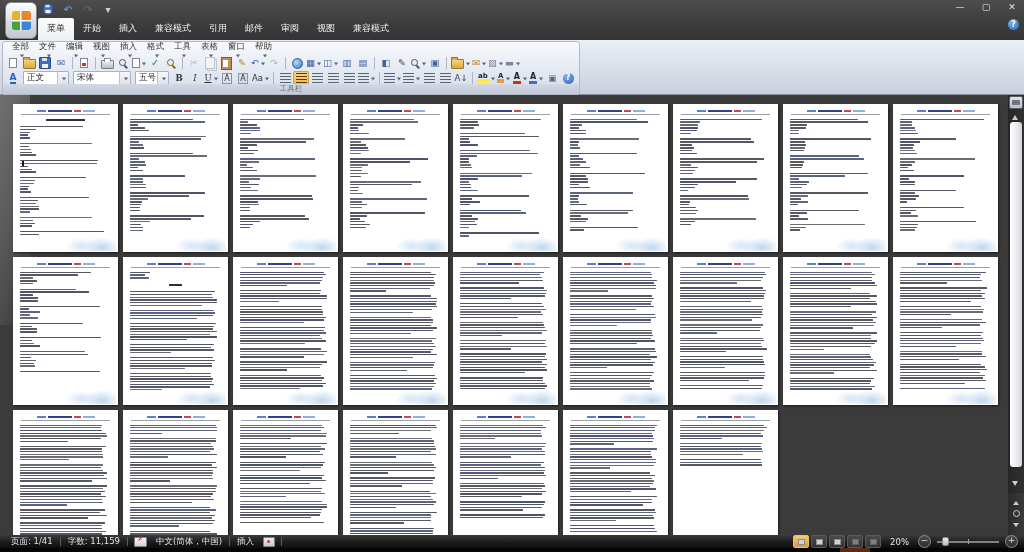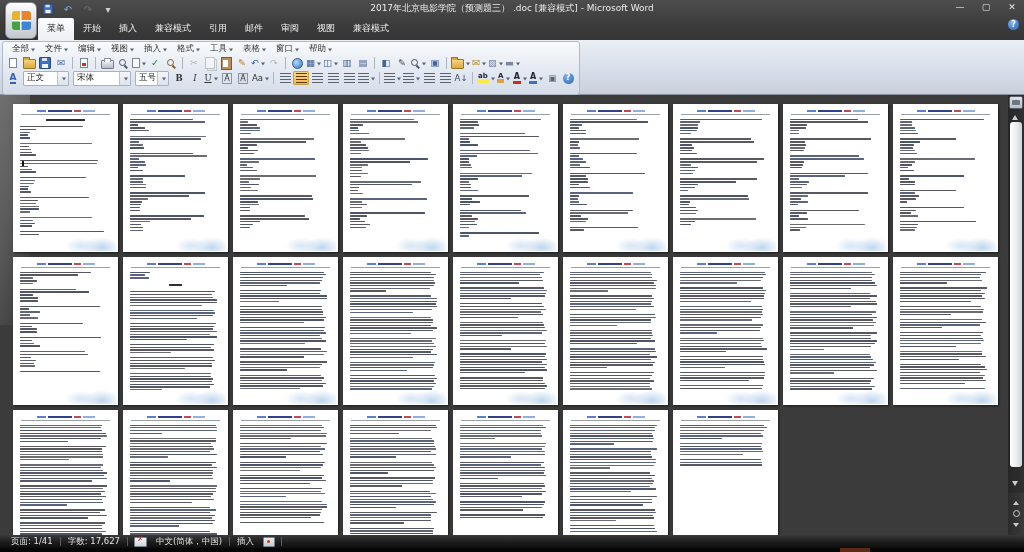--- a/index.html
+++ b/index.html
@@ -26,21 +26,21 @@
   .tabs{position:absolute;left:38px;top:19px;display:flex;align-items:flex-end;height:21px;}
   .tab{font-size:9px;color:#f0f0f0;padding:4px 9px 5px;border-radius:2px 2px 0 0;cursor:default;}
   .tab.active{background:linear-gradient(#fbfcfd,#edf0f4);color:#2b2b2b;}
   .ribbon-help{position:absolute;right:5px;top:19px;}
   
   .ribbon{position:absolute;left:0;top:40px;width:1024px;height:55px;
           background:linear-gradient(#eaeef5,#d3dae5 70%,#c8d0dd);border-bottom:1px solid #8e939b;box-sizing:border-box;}
   .rgroup{position:absolute;left:2px;top:1px;width:576px;height:52px;border:1px solid #b2bac8;border-radius:3px;
           background:linear-gradient(#f8fafc,#e2e8f1 60%,#d5dde8);overflow:hidden;}
   .menu-row{height:12px;display:flex;align-items:center;padding:1px 4px 0;}
-  .menu-item{display:flex;align-items:center;font-size:8.5px;color:#2e2e2e;padding:0 5px;cursor:default;}
+  .menu-item{display:flex;align-items:center;font-size:8.5px;color:#2e2e2e;padding:0 5px;cursor:default;flex-direction:column;}
   .icons-row{height:16px;display:flex;align-items:center;padding:0 2px;}
   .format-row{height:14px;display:flex;align-items:center;padding:0 2px;}
   .group-label{position:absolute;bottom:0;left:0;right:0;height:10px;line-height:10px;text-align:center;
                font-size:7.5px;color:#6d7380;background:linear-gradient(#d2d9e4,#c2c9d7);}
   .dd{width:0;height:0;border:2.5px solid transparent;border-top:3px solid #5a6472;margin-left:2px;transform:translateY(1.5px);}
   .sep-v{width:1px;height:12px;background:#aeb6c4;margin:0 3px;}
   .tbi{display:inline-flex;align-items:center;justify-content:center;height:14px;min-width:14px;
        font-size:9.5px;line-height:12px;border-radius:2px;cursor:default;padding:0 1px;}
   .tbi.disabled{opacity:.4;filter:grayscale(.9);}
   .tbi.active{background:linear-gradient(#fbd88a,#f2b44c);box-shadow:inset 0 0 0 1px #caa044;}
@@ -140,21 +140,20 @@
   .zthumb{position:absolute;left:5px;top:1px;width:7px;height:9px;border-radius:2px;
           background:linear-gradient(#e8eaed,#b8bdc4);border:1px solid #83888f;box-sizing:border-box;}
   .bottom-strip{position:absolute;left:0;top:548px;width:1024px;height:4px;background:#050505;}
   .strip-accent{position:absolute;left:840px;top:0;width:30px;height:4px;background:#5c2a12;}
 </style>
 </head>
 <body>
 
 <div class="topbar">
   <div class="titlebar">
-    <div class="title-text">2017年北京电影学院（预测题三） .doc [兼容模式] - Microsoft Word</div>
     <div class="win-controls">
       <span class="win-btn">—</span>
       <span class="win-btn">▢</span>
       <span class="win-btn">✕</span>
     </div>
   </div>
   <div class="office-btn">
     <div class="office-logo"></div>
   </div>
   <div class="qat" id="qat">
@@ -426,20 +425,21 @@
           <span class="i-bordercolor">A</span>
           <span class="dd"></span>
         </span>
         <span class="tbi">
           <span class="fb " style="color: rgb(90, 101, 118);">▣</span>
         </span>
         <span class="tbi">
           <span class="i-help">?</span>
         </span>
       </div>
+    <div class="group-label">工具栏</div>
   </div>
 </div>
 
 <div class="doc">
   <div class="pages" id="pages">
       <div class="page">
         <span class="ph">
           <span style="width: 9px; height: 2px; background: rgb(91, 127, 212);"></span>
           <span style="width: 24px; height: 2.5px; background: rgb(49, 65, 143);"></span>
           <span style="width: 7px; height: 2px; background: rgb(192, 74, 85);"></span>
@@ -1779,25 +1779,52 @@
     <div class="tri sm up"></div>
     <div class="sb-dot"></div>
     <div class="tri sm down"></div>
   </div>
 </div>
 
 <div class="status">
   <span id="status-left" style="display:flex;align-items:center;">
       <span class="st-item">页面: 1/41</span>
       <span class="st-sep"></span>
-      <span class="st-item">字数: 17,627</span>
+      <span class="st-item">字数: 11,159</span>
       <span class="st-sep"></span>
       <span class="i-proof"></span>
       <span class="st-item">中文(简体，中国)</span>
       <span class="st-sep"></span>
       <span class="st-item">插入</span>
       <span class="i-macro"></span>
       <span class="st-sep"></span>
     </span>
+  <span class="st-right">
+    <span id="view-buttons" style="display:flex;gap:2px;">
+        <span class="vbtn active">
+          <i></i>
+        </span>
+        <span class="vbtn">
+          <i></i>
+        </span>
+        <span class="vbtn">
+          <i></i>
+        </span>
+        <span class="vbtn dim">
+          <i></i>
+        </span>
+        <span class="vbtn dim">
+          <i></i>
+        </span>
+      </span>
+    <span class="zoom-label">20%</span>
+    <span class="zbtn">−</span>
+    <span class="zslider">
+      <span class="ztrack"></span>
+      <span class="ztick"></span>
+      <span class="zthumb"></span>
+    </span>
+    <span class="zbtn">+</span>
+  </span>
 </div>
 <div class="bottom-strip">
   <div class="strip-accent"></div>
 </div>
 
 </body></html>

